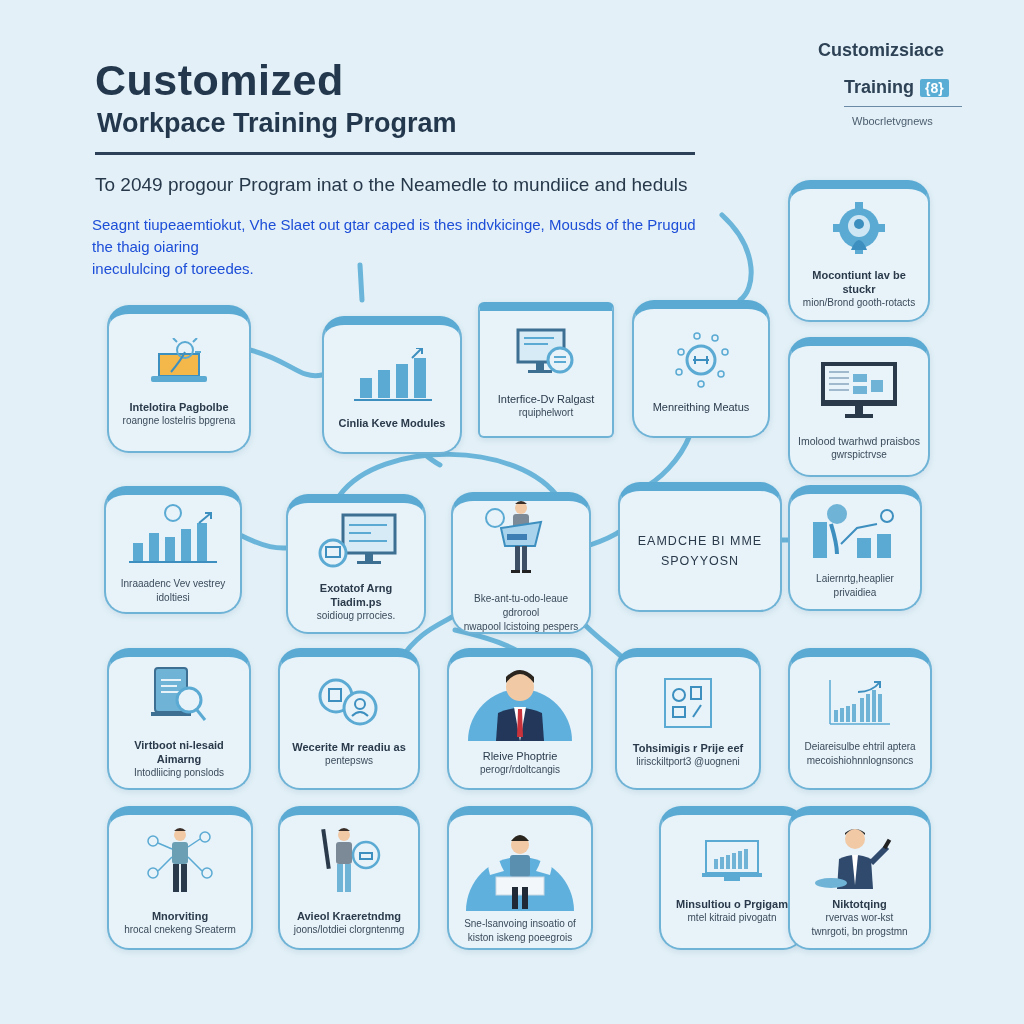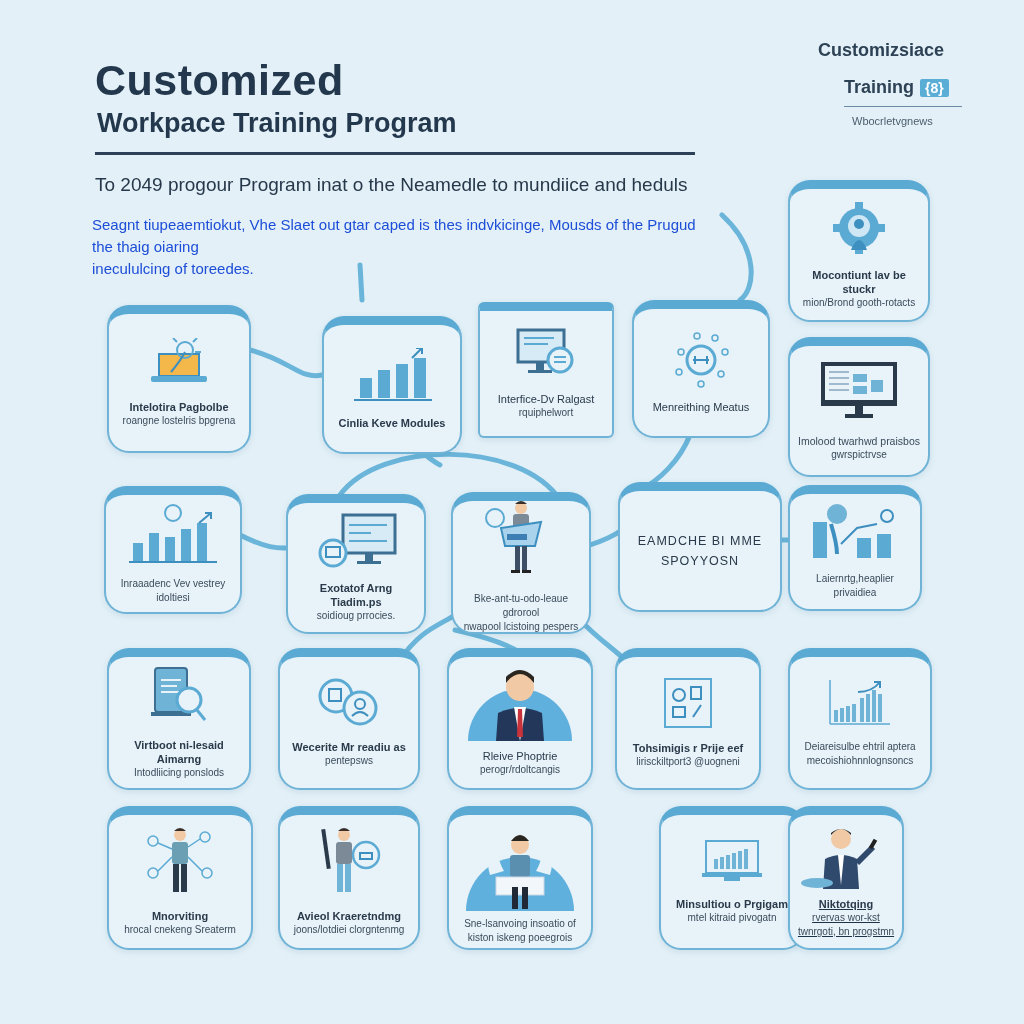--- a/index.html
+++ b/index.html
@@ -403,21 +403,21 @@
           <rect x="44" y="10" width="4" height="20"></rect>
         </g>
         <rect x="2" y="34" width="60" height="4" fill="#5aaad3"></rect>
         <rect x="24" y="38" width="16" height="4" fill="#5aaad3"></rect>
       </svg>
   </div>
   <div class="t">Minsultiou o Prgigam</div>
   <div class="s">mtel kitraid pivogatn</div>
 </div>
 
-<div class="card" style="left:788px;top:806px;width:116px;height:144px;text-decoration:underline;">
+<div class="card" style="left:788px;top:806px;width:143px;height:144px;">
   <div class="icon" style="margin-bottom:4px;">
     <svg width="90" height="64" viewBox="0 0 90 64">
         <circle cx="40" cy="14" r="10" fill="#f1c9a5"></circle>
         <path d="M30 10 Q40 -2 50 10 L50 8 Q40 0 30 8Z" fill="#2b2520"></path>
         <path d="M22 64 L24 34 Q40 26 56 34 L58 64Z" fill="#2f4a6d"></path>
         <path d="M37 30 L40 60 L43 30Z" fill="#ffffff"></path>
         <path d="M56 38 L72 22" stroke="#2f4a6d" stroke-width="6"></path>
         <rect x="70" y="14" width="4" height="10" fill="#222" transform="rotate(30 72 19)"></rect>
         <ellipse cx="16" cy="58" rx="16" ry="5" fill="#6fb3d6"></ellipse>
       </svg>

